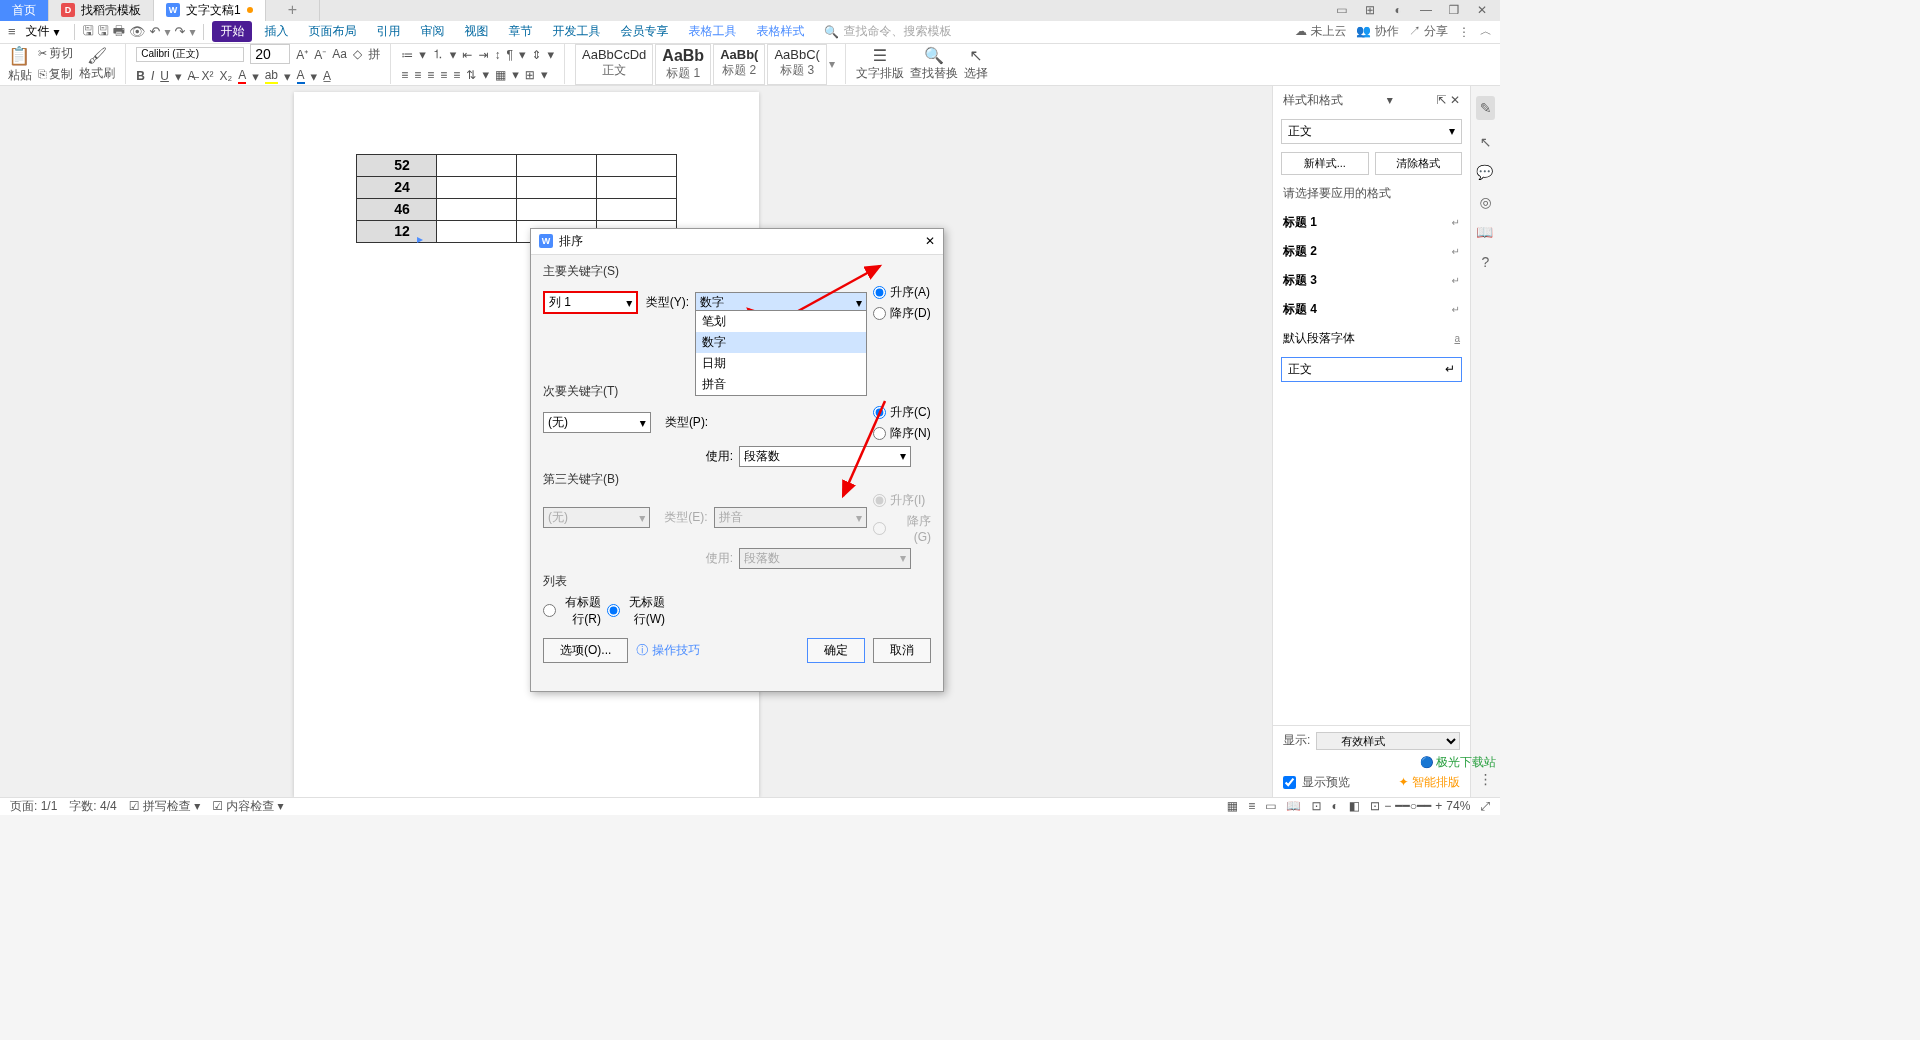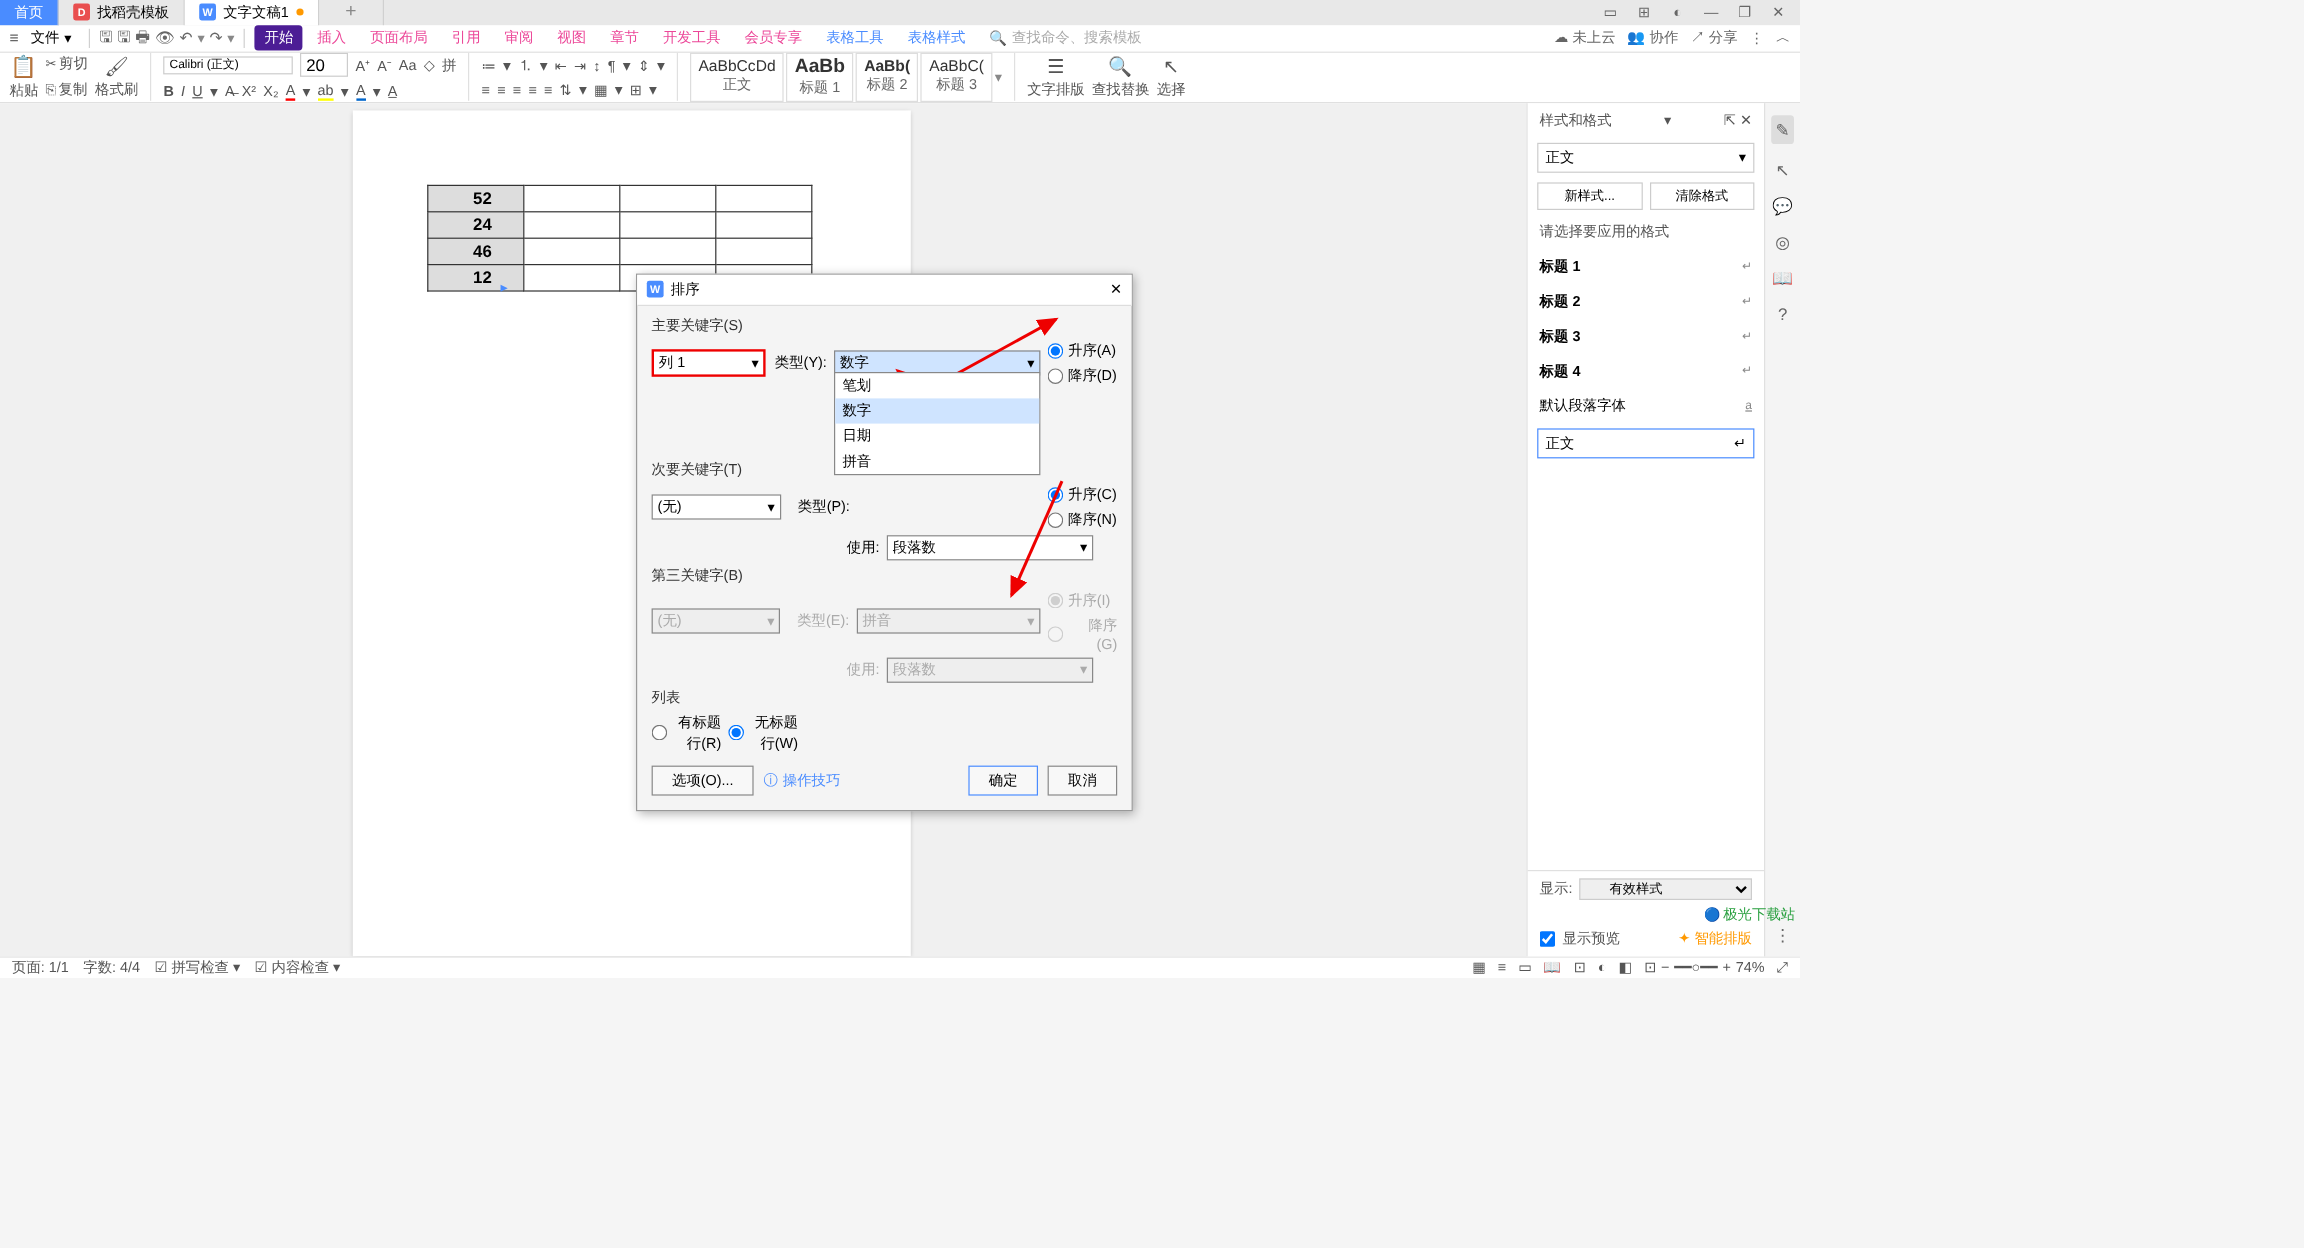--- a/index.html
+++ b/index.html
@@ -16,21 +16,21 @@
 .tab-icon { width: 14px; height: 14px; background: #e94f4f; border-radius: 2px; display:inline-flex; align-items:center; justify-content:center; color:#fff; font-size:9px; font-weight:bold;}
 .tab-icon.blue { background: #4a8cff; }
 .win-controls { margin-left: auto; display: flex; align-items: center; gap: 12px; padding: 0 10px; color: #666; }
 .win-controls span { width: 16px; text-align: center; }
 
 
 .menubar { height: 28px; border-bottom: 1px solid #e0e0e0; display: flex; align-items: center; padding: 0 8px; gap: 4px; }
 .file-btn { display: flex; align-items: center; gap: 4px; padding: 2px 6px; }
 .menu-ico { color: #666; font-size: 13px; }
 .menu-sep { width: 1px; height: 16px; background: #d0d0d0; margin: 0 4px; }
-.menu-item { padding: 2px 8px; color: #ec4899; cursor: pointer; }
+.menu-item { padding: 2px 8px; color: #0369a1; cursor: pointer; }
 .menu-item.active { background: #4c1d95; color: #fff; border-radius: 3px; }
 .menu-item.blue { color: #4a8cff; }
 .search-cmd { margin-left: 8px; color: #aaa; display:flex; align-items:center; gap:4px;}
 .menu-right { margin-left: auto; display: flex; align-items: center; gap: 10px; color: #666; }
 
 
 .ribbon { height: 52px; border-bottom: 1px solid #e0e0e0; display: flex; align-items: center; padding: 0 8px; gap: 6px; }
 .rib-big { display: flex; flex-direction: column; align-items: center; font-size: 11px; color: #555; }
 .rib-btn { color: #555; font-size: 11px; display:flex; align-items:center; gap:2px;}
 .rib-sep { width: 1px; height: 40px; background: #e0e0e0; margin: 0 4px; }
@@ -68,21 +68,21 @@
 
 
 .statusbar { height: 24px; border-top: 1px solid #e0e0e0; display: flex; align-items: center; padding: 0 10px; gap: 12px; color: #555; font-size: 11px; }
 .statusbar .right { margin-left: auto; display: flex; align-items: center; gap: 10px; }
 .zoom-ctrl { display:flex; align-items:center; gap:4px;}
 
 
 .dialog { position: absolute; top: 142px; left: 530px; width: 414px; background: #f4f4f4; border: 1px solid #999; box-shadow: 2px 2px 8px rgba(0,0,0,0.3); }
 .dlg-title { background: #fff; padding: 4px 8px; display: flex; align-items: center; justify-content: space-between; border-bottom:1px solid #ddd;}
 .dlg-title .ti { display:flex; align-items:center; gap:6px;}
-.dlg-body { padding: 8px 12px 12px; }
+.dlg-body { padding: 8px 12px 28px; }
 .dlg-sec { margin-bottom: 4px; color: #333; }
 .dlg-row { display: flex; align-items: center; gap: 6px; margin-bottom: 4px; }
 .dlg-row label { width: 58px; text-align: right; }
 .dlg-sel { border: 1px solid #888; background: #fff; padding: 1px 4px; display:flex; justify-content:space-between; align-items:center;}
 .dlg-sel.w1 { width: 120px; }
 .dlg-sel.w2 { width: 172px; }
 .dlg-sel.hl { background: #cfe4ff; }
 .dlg-sel.dis { background: #eee; color: #aaa; }
 .radio-col { display: flex; flex-direction: column; gap: 4px; }
 .radio-item { display: flex; align-items: center; gap: 4px; font-size: 11px; }

